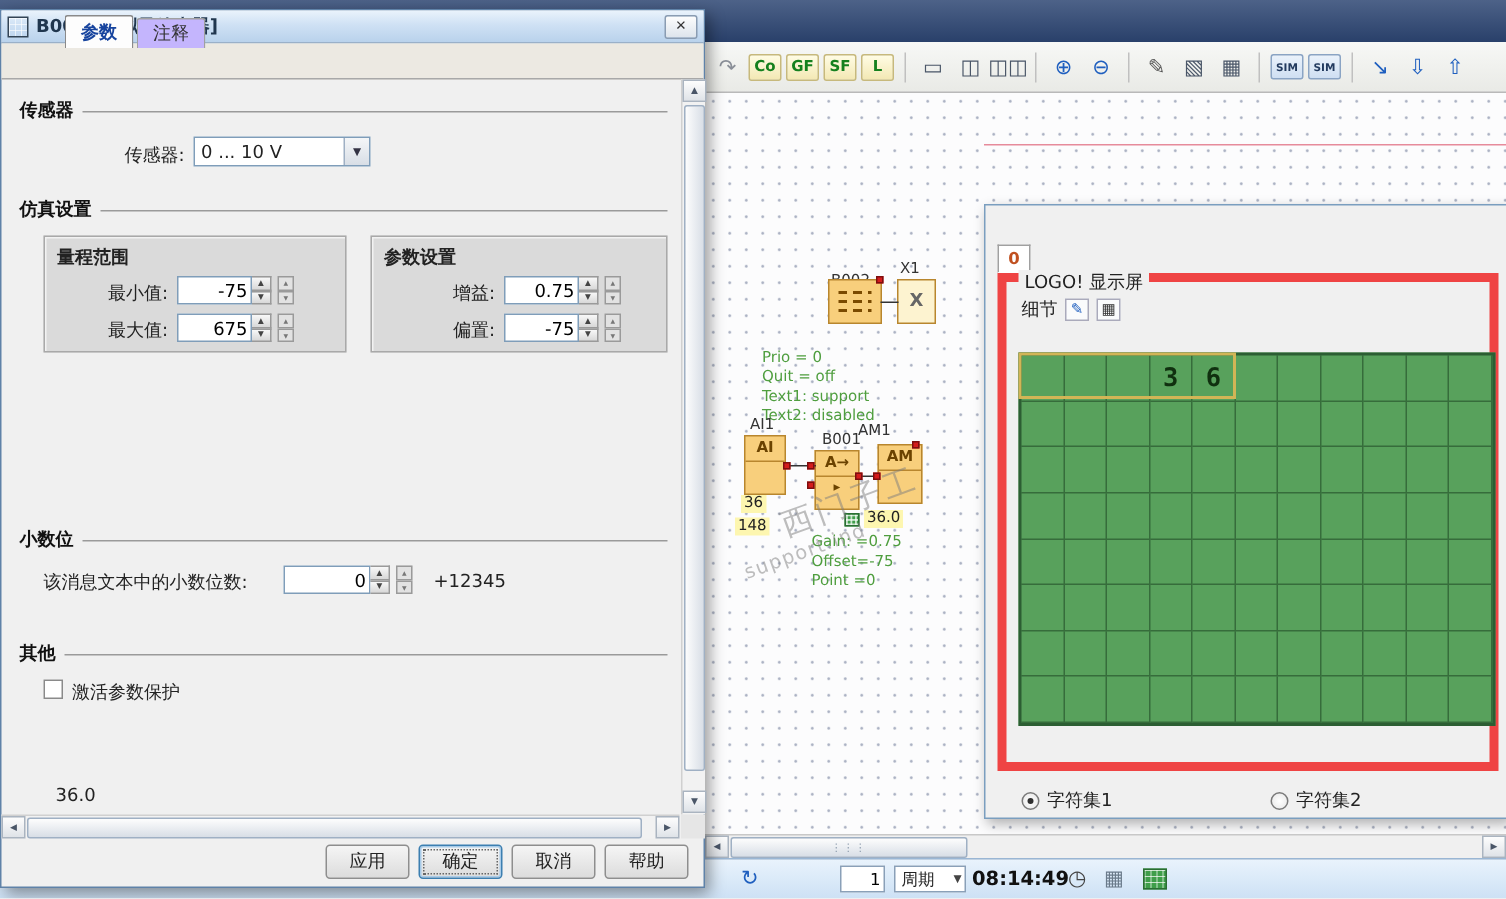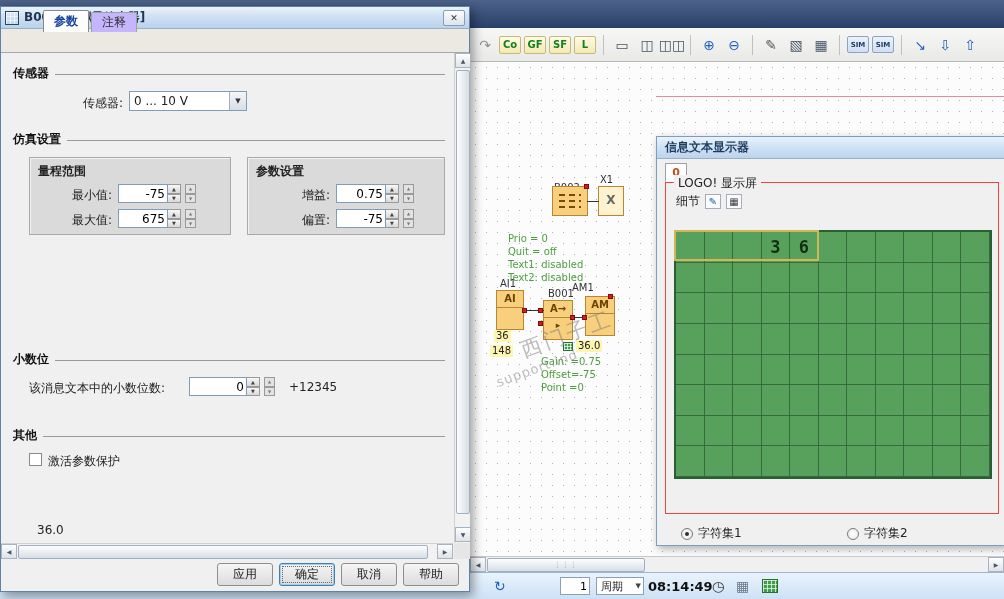--- a/index.html
+++ b/index.html
@@ -38,21 +38,21 @@
   .mini-lcd{width:10px;height:9px;background:#3f9e4a;border:1px solid #2a6e33;background-image:linear-gradient(90deg,rgba(255,255,255,.7) 1px,transparent 1px),linear-gradient(rgba(255,255,255,.7) 1px,transparent 1px);background-size:3px 3px;}
   .amval .chip{position:static;}
   #watermark{position:absolute;left:15px;top:245px;width:240px;transform:rotate(-20deg);color:rgba(125,125,125,.5);pointer-events:none;z-index:3;}
   #watermark .w1{font-size:21px;letter-spacing:3px;margin-left:34px;}
   #watermark .w2{font-size:13px;letter-spacing:1px;}
 
   
   #msg-win{position:absolute;left:186px;top:74px;width:350px;height:410px;background:#f0f0f0;border:1px solid #7a9ebf;box-shadow:2px 3px 8px rgba(0,0,0,.3);z-index:5;}
   #msg-title{height:22px;background:linear-gradient(#eaf3fc,#cfe1f4 50%,#bcd4ec);border-bottom:1px solid #9ab0c8;display:flex;align-items:center;padding-left:8px;font-weight:bold;color:#1c3a5c;font-size:12px;}
   #msg-tab{position:absolute;left:8px;top:26px;width:22px;height:19px;background:#fff;border:1px solid #a0a0a0;border-bottom-color:#fff;display:flex;align-items:center;justify-content:center;color:#c05020;font-weight:bold;font-size:11px;}
-  #msg-group{position:absolute;left:8px;top:45px;width:334px;height:332px;border:1px solid #ef4444;}
+  #msg-group{position:absolute;left:8px;top:45px;width:334px;height:332px;border:6px solid #ef4444;}
   #msg-group-title{position:absolute;left:8px;top:-8px;background:#f0f0f0;padding:0 4px;font-size:12px;color:#222;}
   #detail-row{position:absolute;left:10px;top:10px;display:flex;align-items:center;gap:5px;font-size:12px;}
   .mini-icon{display:inline-flex;align-items:center;justify-content:center;width:16px;height:15px;border:1px solid #aab;background:#fafbfc;font-size:10px;}
   #lcd{position:absolute;left:8px;top:47px;width:318px;height:249px;border:2px solid #2c5e33;background:#58a15c;display:grid;grid-template-rows:repeat(8,1fr);}
   .lcd-cell{border-right:1px solid rgba(28,66,33,.55);border-bottom:1px solid rgba(28,66,33,.55);display:flex;align-items:center;justify-content:center;font-family:"DejaVu Sans Mono","Liberation Mono",monospace;font-size:17px;font-weight:600;color:#10300f;}
   #lcd-highlight{position:absolute;border:2px solid #d2b556;pointer-events:none;}
   .radio-row{position:absolute;display:flex;align-items:center;gap:5px;font-size:12px;}
   .radio{width:12px;height:12px;border-radius:50%;border:1px solid #7a7a7a;background:radial-gradient(#fff,#e6e6e6);position:relative;}
   .radio.selected::after{content:"";position:absolute;left:3px;top:3px;width:4px;height:4px;border-radius:50%;background:#2f2f2f;}
 
@@ -155,21 +155,21 @@
     <span class="blk-label" style="left:130px;top:112px">X1</span>
     <div class="blk x1">
       <span class="sym">X</span>
     </div>
     <div class="wire" style="left:117px;top:139px;width:12px"></div>
     <div class="cdot" style="left:114px;top:122px"></div>
 
     <div class="note" style="left:38px;top:170px">
       <div>Prio = 0</div>
       <div>Quit = off</div>
-      <div>Text1: disabled</div>
+      <div>Text1: support</div>
       <div>Text2: disabled</div>
     </div>
 
     <span class="blk-label" style="left:30px;top:216px">AI1</span>
     <div class="blk ai">
       <span class="sym">AI</span>
       <span class="divline"></span>
     </div>
 
     <span class="blk-label" style="left:78px;top:226px">B001</span>
@@ -207,23 +207,20 @@
       <div>Offset=-75</div>
       <div>Point =0</div>
     </div>
 
     <div id="watermark">
       <div class="w1">西门子工</div>
       <div class="w2">support.ind</div>
     </div>
 
     <div id="msg-win">
-      <div id="msg-title">
-        <span>信息文本显示器</span>
-      </div>
       <div id="msg-tab">
         <span>0</span>
       </div>
       <div id="msg-group">
         <span id="msg-group-title">LOGO! 显示屏</span>
         <div id="detail-row">
           <span>细节</span>
           <span class="mini-icon" style="color:#1f5fbf">
               <span>✎</span>
             </span>

